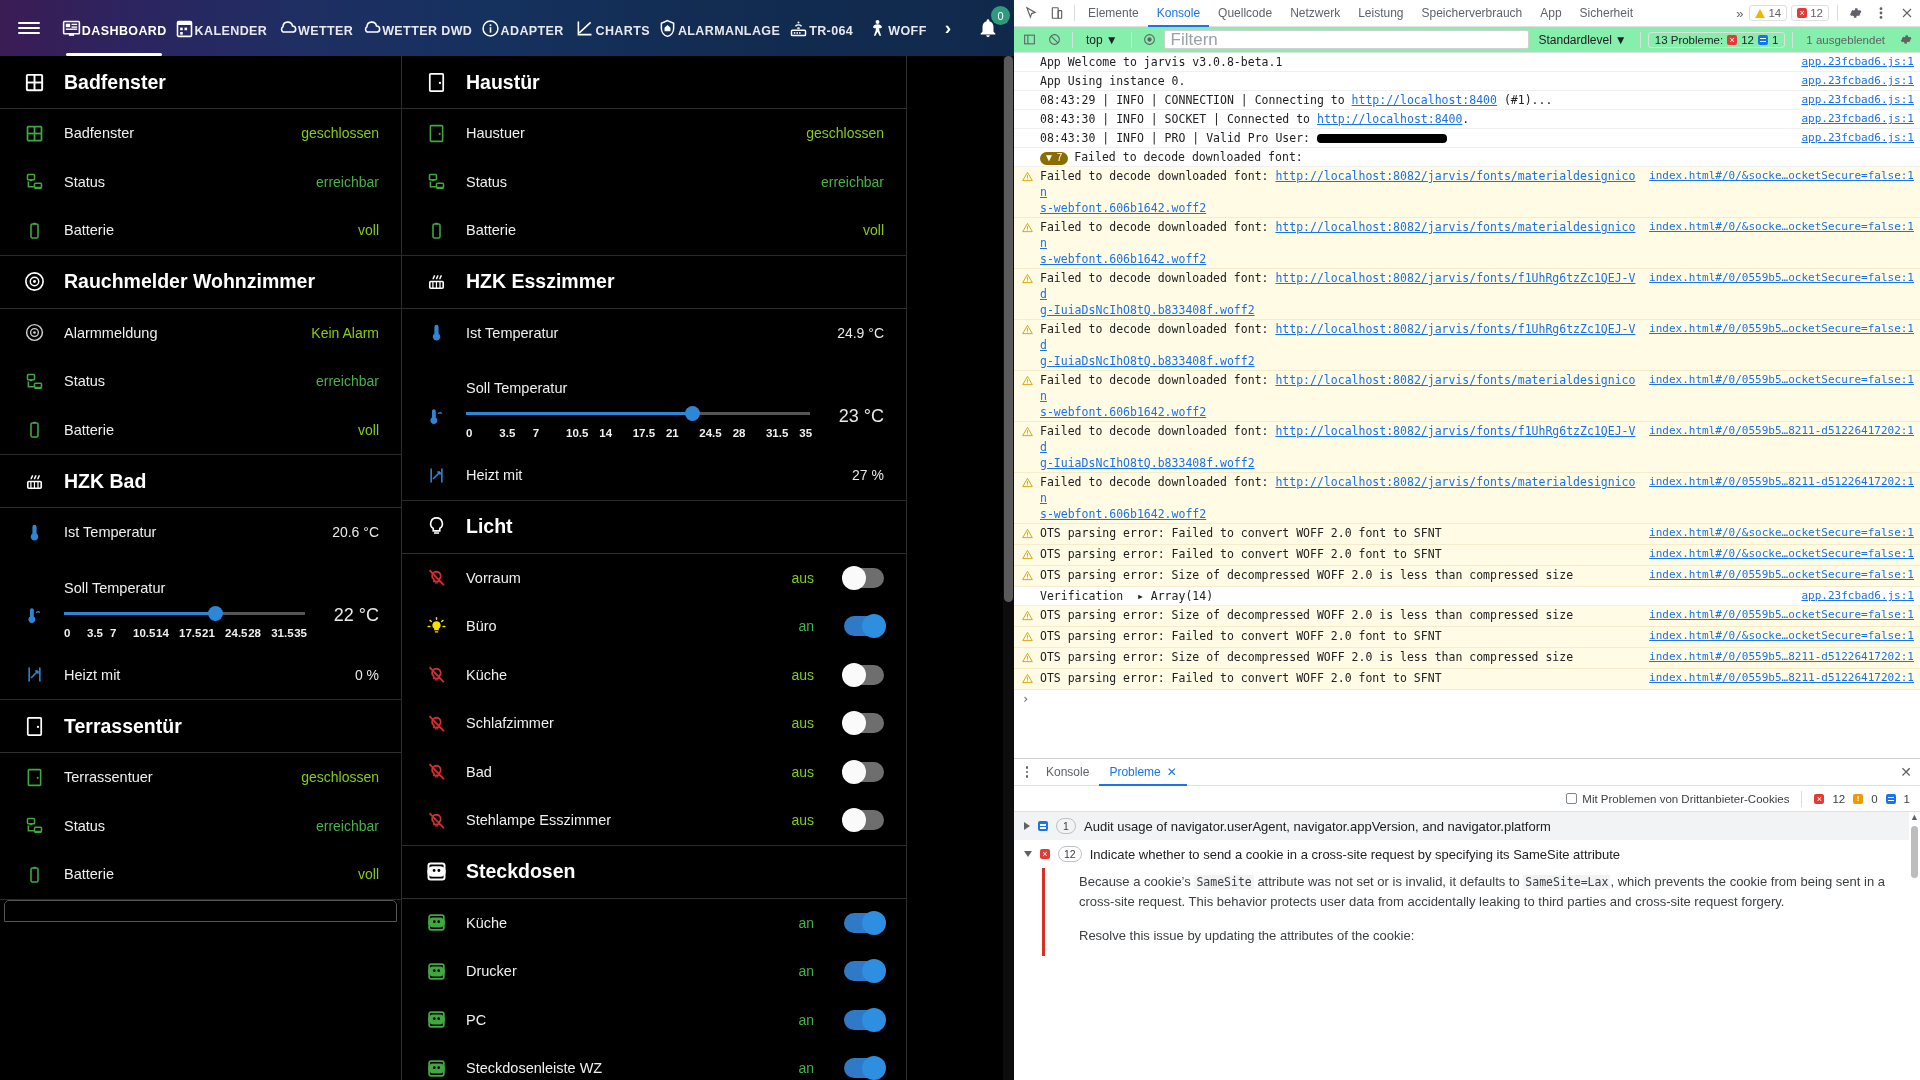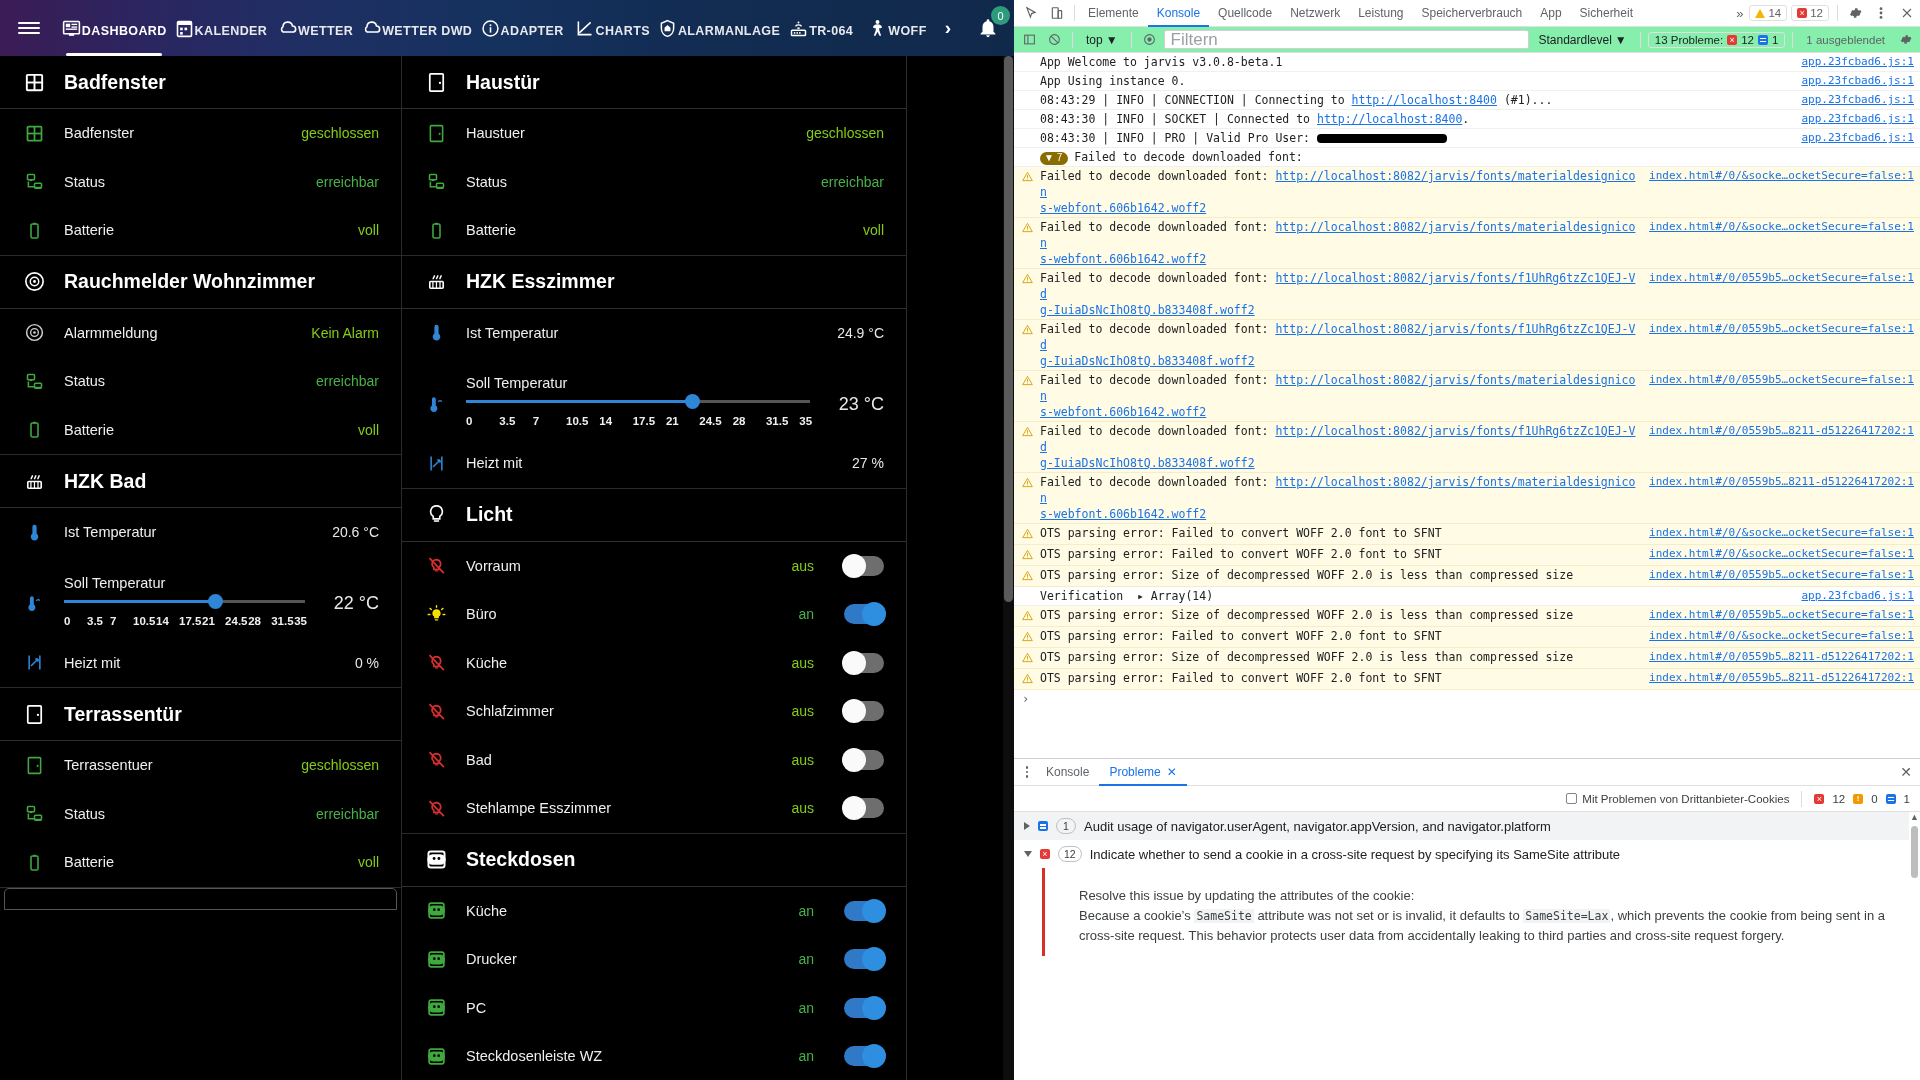--- a/index.html
+++ b/index.html
@@ -50,21 +50,21 @@
   .tgl .knob { position:absolute; top:-2px; width:24px; height:24px; border-radius:50%; transition:none; }
   .tgl.off { background:#6e6e6e; }
   .tgl.off .knob { left:-2px; background:#fafafa; }
   .tgl.on  { background:#2f79c6; }
   .tgl.on  .knob { right:-2px; background:#2e8fe0; }
 
   .togglerow .rval { min-width:26px; text-align:right; }
 
   
   .sliderblock { padding:4px 22px 12px 22px; }
-  .sliderblock .sl-top { display:flex; align-items:flex-end; gap:18px; height:30px;}
+  .sliderblock .sl-top { display:flex; align-items:center; gap:18px; height:30px;margin-top:12px;}
   .sliderblock .sl-top .rico { width:24px; flex:0 0 24px;}
   .sliderblock .sl-top .sl-label { color:#efefef; font-size:14.5px; flex:1;}
   .sl-main { display:flex; align-items:center; gap:18px; }
   .sl-main .rico { width:24px; flex:0 0 24px; display:flex; justify-content:center;}
   .sl-track-wrap { flex:1; position:relative; height:26px; }
   .sl-track { position:absolute; left:0; right:0; top:9px; height:3px; background:#555; }
   .sl-fill { position:absolute; left:0; top:9px; height:3px; background:#2f86d6; }
   .sl-thumb { position:absolute; top:3px; width:15px; height:15px; border-radius:50%; background:#2f86d6; cursor:pointer;}
   .sl-val { font-size:18px; color:#e8e8e8; min-width:56px; text-align:right;}
   .sl-ticks { display:flex; margin-left:42px; margin-right:72px; margin-top:-2px;}
@@ -1082,24 +1082,24 @@
           <span class="pill">1</span>
           <span>Audit usage of navigator.userAgent, navigator.appVersion, and navigator.platform</span>
         </div>
         <div class="issue">
           <span class="tri down"></span>
           <span class="ico-err-sq"></span>
           <span class="pill">12</span>
           <span>Indicate whether to send a cookie in a cross-site request by specifying its SameSite attribute</span>
         </div>
         <div class="issue-detail">
-          <p style="margin-top:14px">Resolve this issue by updating the attributes of the cookie:</p>
           <p>
             <span>Because a cookie’s </span><code>SameSite</code><span> attribute was not set or is invalid, it defaults to </span><code>SameSite=Lax</code><span>, which prevents the cookie from being sent in a cross-site request. This behavior protects user data from accidentally leaking to third parties and cross-site request forgery.</span>
           </p>
+          <p style="margin-top:14px">Resolve this issue by updating the attributes of the cookie:</p>
         </div>
         <div class="drw-scroll">
           <div class="up">▲</div>
           <div class="thm"></div>
         </div>
       </div>
     </div>
   </div>
 </div>
 

